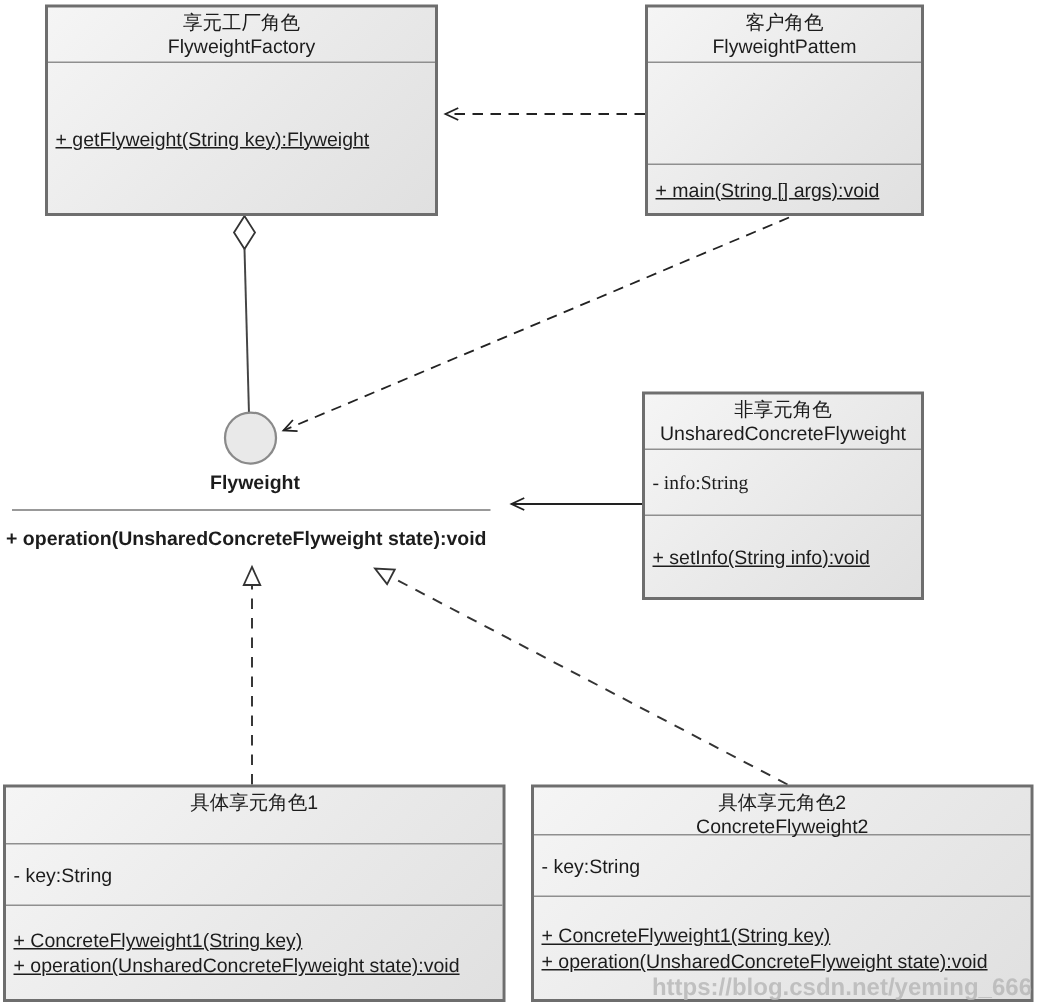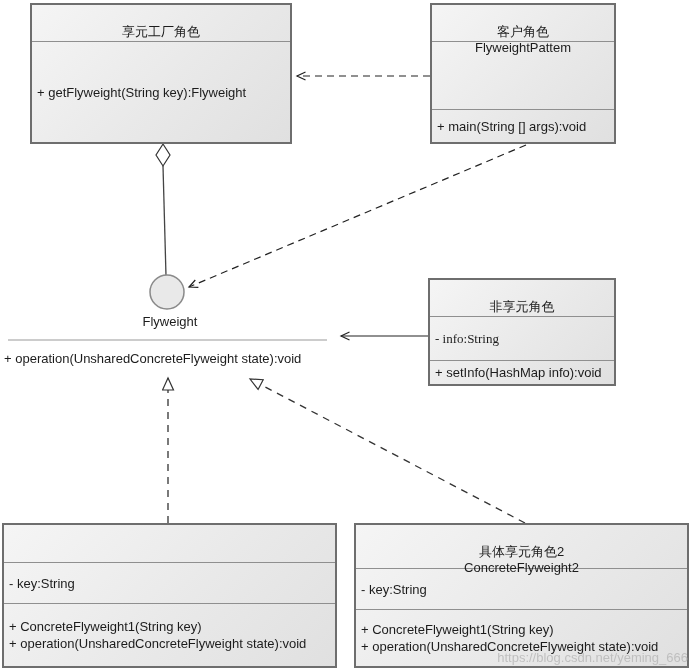--- a/index.html
+++ b/index.html
@@ -13,40 +13,41 @@
     box-sizing:border-box;
     border:2px solid #6e6e6e;
     background:linear-gradient(135deg,#f5f5f5 0%,#e9e9e9 55%,#e0e0e0 100%);
     display:flex;flex-direction:column;
     font-size:13px;
   }
   .sec{box-sizing:border-box;}
   .sec.title{
     border-bottom:1px solid #8f8f8f;
     text-align:center;
-    padding-top:19px;
+    padding-top:2px;
     line-height:16px;
   }
   .sec.attrs{
     border-bottom:1px solid #8f8f8f;
     display:flex;flex-direction:column;justify-content:center;
     padding-left:5px;
   }
   .sec.methods{
     flex:1;
     display:flex;flex-direction:column;justify-content:center;
     padding-left:5px;
+    text-decoration:underline;
   }
   .line{line-height:17px;white-space:nowrap;}
-  .float-label{position:absolute;font-size:13px;white-space:nowrap;}
+  .float-label{position:absolute;font-size:13px;white-space:nowrap;font-weight:bold;}
   #iface-name{left:130px;top:314px;width:80px;text-align:center;}
   #iface-op{left:4px;top:351px;}
   #watermark{
     right:3px;top:650px;
-    font-size:13px;
+    font-size:16px;
     color:#b9b9b9;
     opacity:0.85;
   }
   svg#connectors{position:absolute;left:0;top:0;pointer-events:none;}
 </style>
 </head>
 <body>
 
 <svg id="connectors" width="691" height="672" viewBox="0 0 691 672">
   <defs>
@@ -72,63 +73,66 @@
   <line x1="428" y1="336" x2="341" y2="336" stroke="#222" stroke-width="1.2" marker-end="url(#openArrow)"></line>
 
   <line x1="168" y1="523" x2="168" y2="378" stroke="#333" stroke-width="1.3" stroke-dasharray="7,6" marker-end="url(#hollowTri)"></line>
 
   <line x1="525" y1="523" x2="250" y2="379" stroke="#333" stroke-width="1.3" stroke-dasharray="7,6" marker-end="url(#hollowTri)"></line>
 </svg>
 
 <div class="uml-box" style="left:30px;top:3px;width:262px;height:141px;">
   <div class="sec title" style="height:37px;">
     <div>享元工厂角色</div>
+    <div>FlyweightFactory</div>
   </div>
   <div class="sec methods">
     <div class="line">+ getFlyweight(String key):Flyweight</div>
   </div>
 </div>
 
 <div class="uml-box" style="left:430px;top:3px;width:186px;height:141px;">
   <div class="sec title" style="height:37px;">
     <div>客户角色</div>
     <div>FlyweightPattem</div>
   </div>
   <div class="sec attrs" style="height:68px;"></div>
   <div class="sec methods">
     <div class="line">+ main(String [] args):void</div>
   </div>
 </div>
 
-<div class="uml-box" style="left:428px;top:278px;width:188px;height:108px;">
+<div class="uml-box" style="left:428px;top:261px;width:188px;height:139px;">
   <div class="sec title" style="height:37px;">
     <div>非享元角色</div>
+    <div>UnsharedConcreteFlyweight</div>
   </div>
   <div class="sec attrs" style="height:44px;font-family:Liberation Serif, serif;">
     <div class="line">- info:String</div>
   </div>
   <div class="sec methods">
-    <div class="line">+ setInfo(HashMap info):void</div>
+    <div class="line">+ setInfo(String info):void</div>
   </div>
 </div>
 
 <div class="uml-box" style="left:2px;top:523px;width:335px;height:145px;">
   <div class="sec title" style="height:38px;">
+    <div>具体享元角色1</div>
   </div>
   <div class="sec attrs" style="height:41px;">
     <div class="line">- key:String</div>
   </div>
   <div class="sec methods">
     <div class="line">+ ConcreteFlyweight1(String key)</div>
     <div class="line">+ operation(UnsharedConcreteFlyweight state):void</div>
   </div>
 </div>
 
 <div class="uml-box" style="left:354px;top:523px;width:335px;height:145px;">
-  <div class="sec title" style="height:44px;text-align:center;">
+  <div class="sec title" style="height:32px;text-align:center;">
     <div>具体享元角色2</div>
     <div>ConcreteFlyweight2</div>
   </div>
   <div class="sec attrs" style="height:41px;">
     <div class="line">- key:String</div>
   </div>
   <div class="sec methods">
     <div class="line">+ ConcreteFlyweight1(String key)</div>
     <div class="line">+ operation(UnsharedConcreteFlyweight state):void</div>
   </div>

